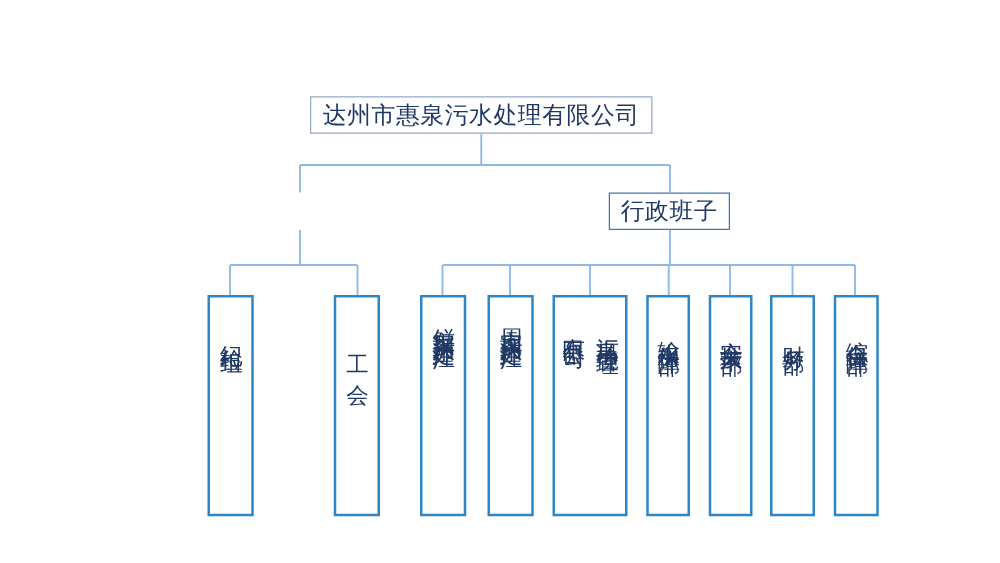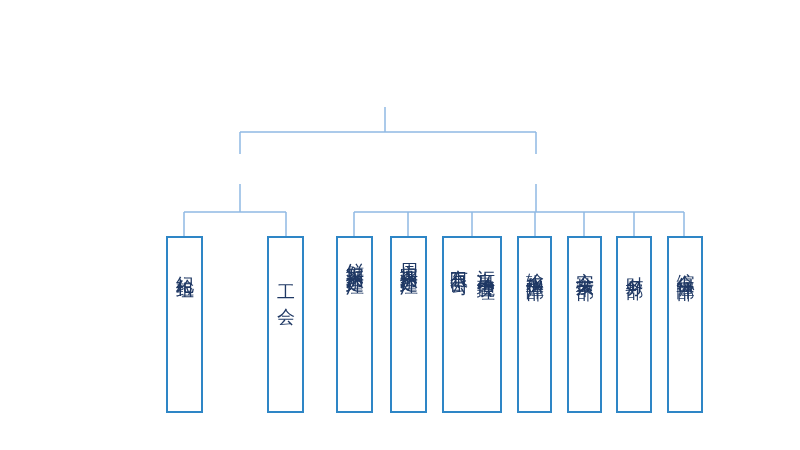--- a/index.html
+++ b/index.html
@@ -99,21 +99,27 @@
       <path d="M354 212 L354 236"></path>
       <path d="M408 212 L408 236"></path>
       <path d="M472 212 L472 236"></path>
       <path d="M535 212 L535 236"></path>
       <path d="M584 212 L584 236"></path>
       <path d="M634 212 L634 236"></path>
       <path d="M684 212 L684 236"></path>
     </g>
   </svg>
 
+  <div class="box hbox root-box">
+    <span>达州市惠泉污水处理有限公司</span>
+  </div>
 
+  <div class="box hbox lv2-box lv2-admin">
+    <span>行政班子</span>
+  </div>
 
   <div class="box lv3-box b-jijian">
     <span class="vtext mt24">纪检组</span>
   </div>
   <div class="box lv3-box b-gonghui">
     <span class="vtext mt32">工　会</span>
   </div>
 
   <div class="box lv3-box b-xianjb">
     <span class="vtext mt10">鲜家坝污水处理厂</span>

